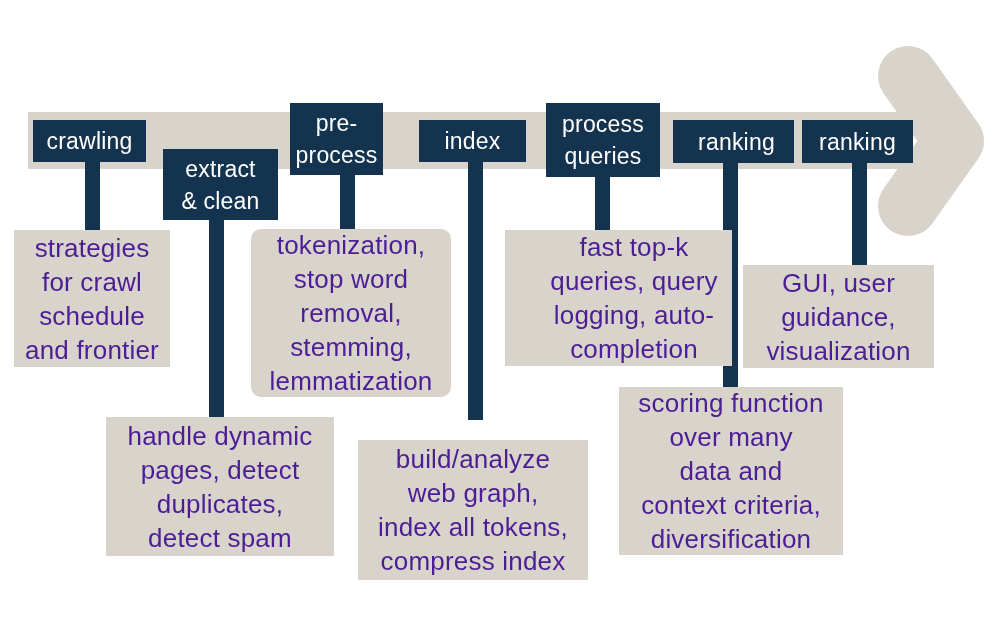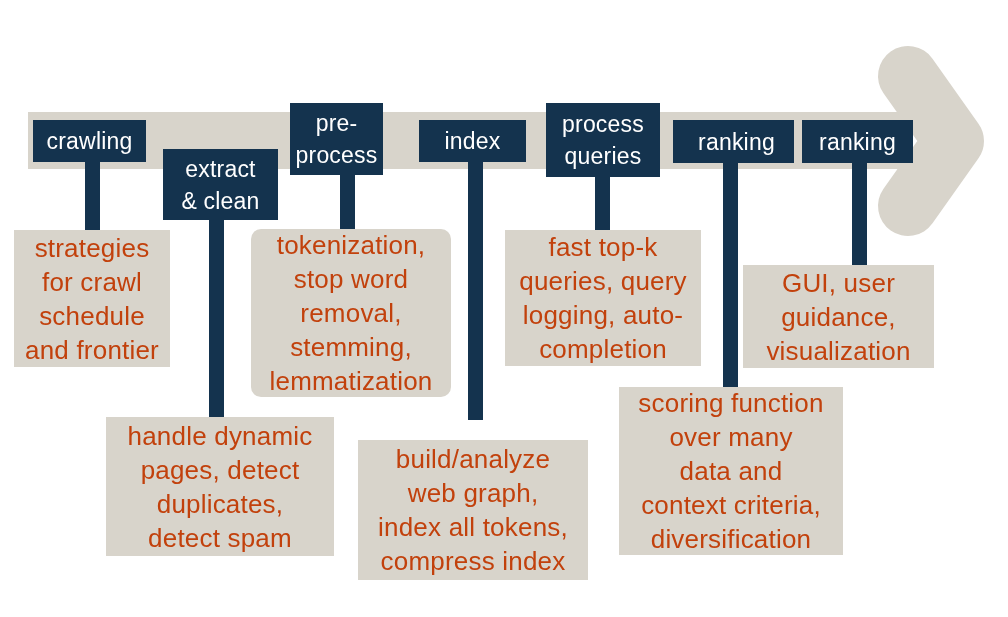--- a/index.html
+++ b/index.html
@@ -22,21 +22,21 @@
     color:#ffffff;
     display:flex;align-items:center;justify-content:center;
     text-align:center;
     font-size:23px;line-height:32px;
     white-space:pre-line;
     letter-spacing:0.2px;
   }
   .desc{
     position:absolute;
     background:#d8d4cb;
-    color:#c2410c;
+    color:#4c1d95;
     display:flex;align-items:center;justify-content:center;
     text-align:center;
     font-size:26px;line-height:34px;
     white-space:pre-line;
     letter-spacing:0.2px;
   }
 </style>
 </head>
 <body>
 
@@ -76,21 +76,21 @@
 detect spam</div>
   <div class="desc" style="left:251px;top:229px;width:200px;height:168px;border-radius:10px;">tokenization,
 stop word
 removal,
 stemming,
 lemmatization</div>
   <div class="desc" style="left:358px;top:416px;width:230px;height:140px;margin-top:24px;">build/analyze
 web graph,
 index all tokens,
 compress index</div>
-  <div class="desc" style="left:505px;top:230px;width:196px;height:136px;">fast top-k
+  <div class="desc" style="left:505px;top:230px;width:196px;height:136px;padding-left:31px;">fast top-k
 queries, query
 logging, auto-
 completion</div>
   <div class="desc" style="left:619px;top:387px;width:224px;height:168px;">scoring function
 over many
 data and
 context criteria,
 diversification</div>
   <div class="desc" style="left:743px;top:265px;width:191px;height:103px;">GUI, user
 guidance,

